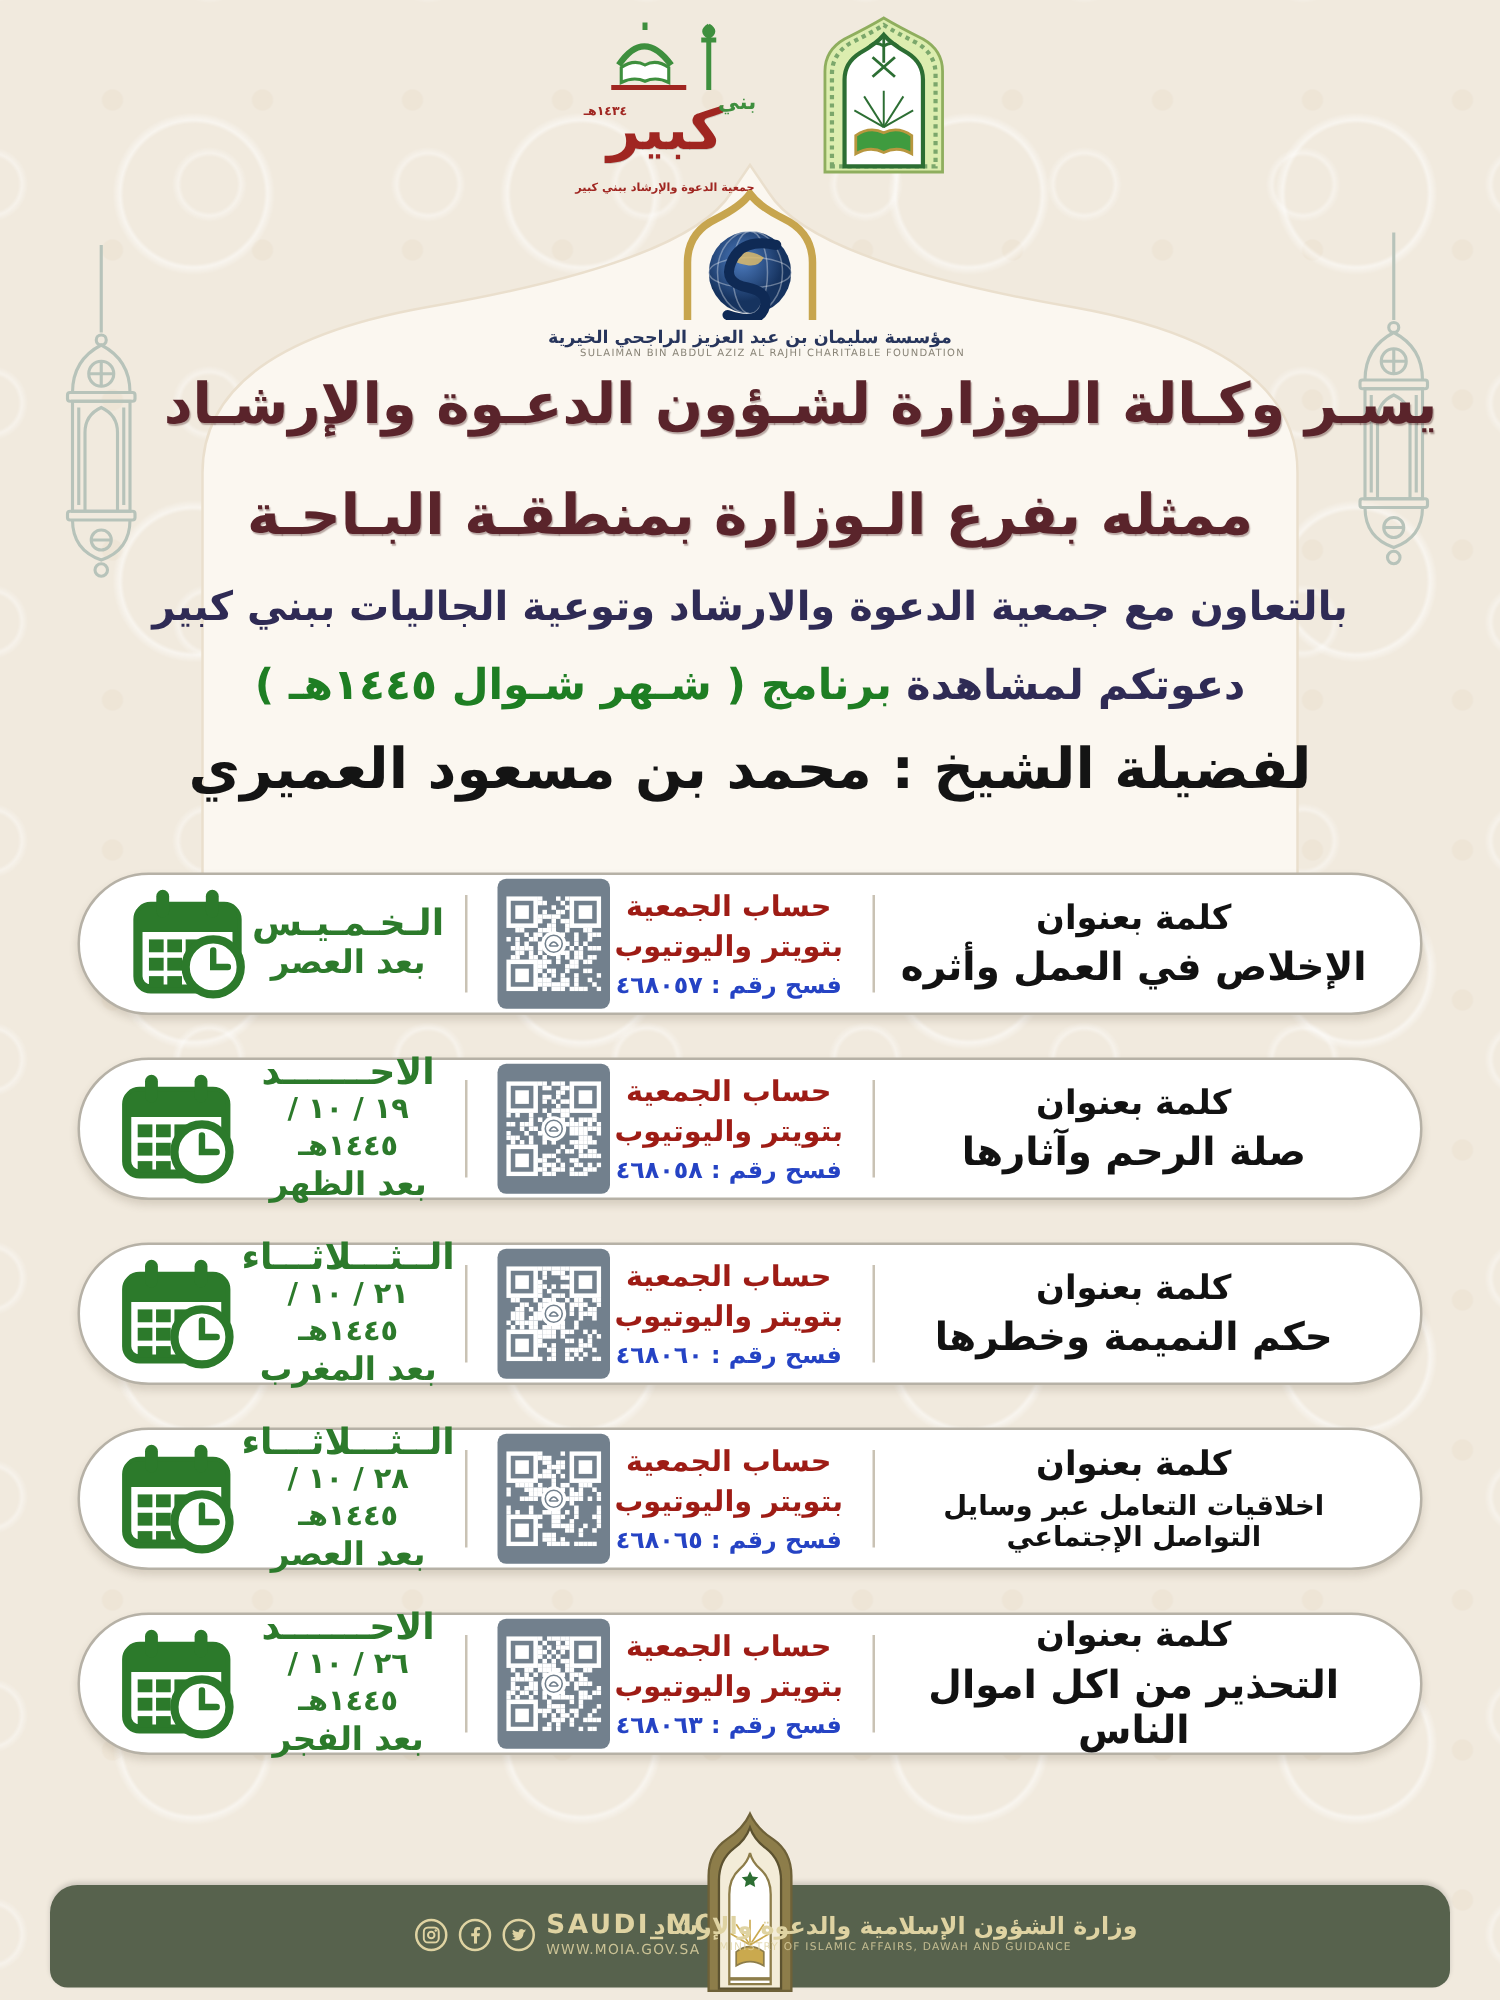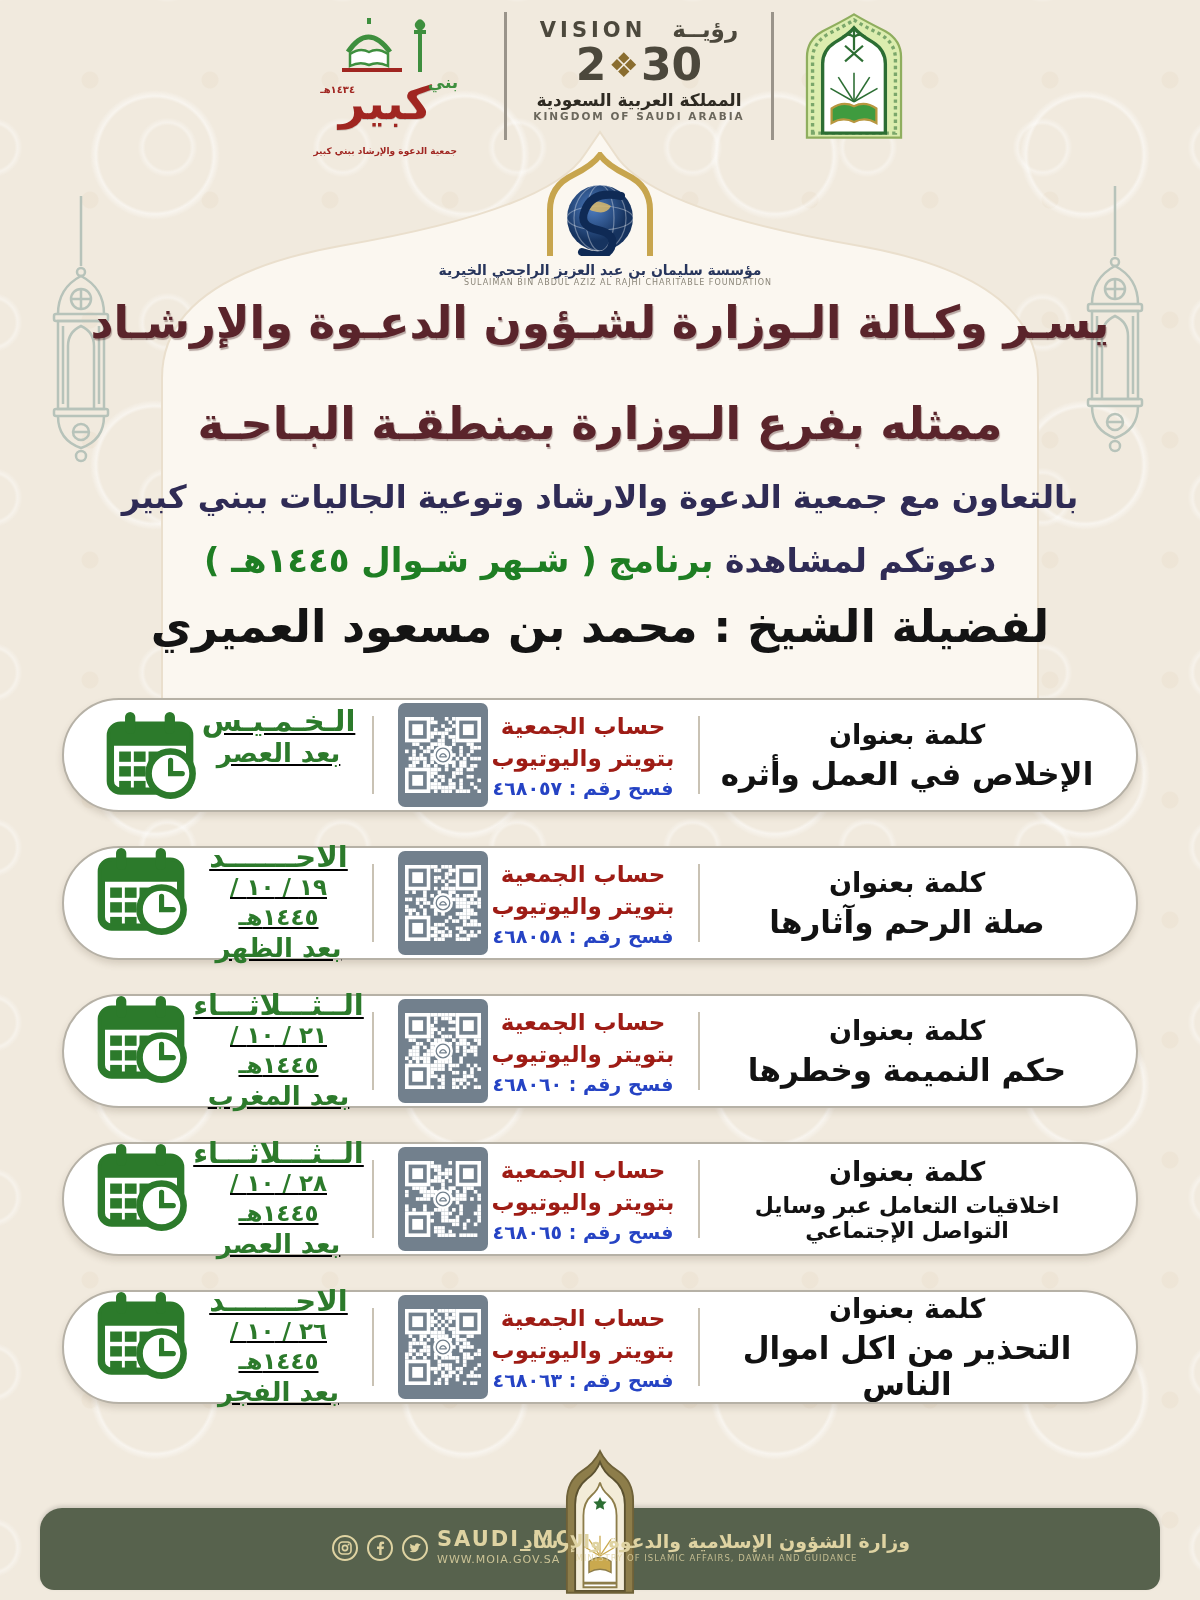--- a/index.html
+++ b/index.html
@@ -42,21 +42,21 @@
   .v-row3{font-size:17px;font-weight:bold;color:#2e2a22;margin-top:2px;}
   .v-row4{font-size:10.5px;letter-spacing:2px;color:#6b675c;font-weight:bold;}
   
   .foundation{position:absolute;top:152px;left:0;right:0;text-align:center;z-index:3;}
   .f-ar{font-size:14px;font-weight:bold;color:#27355c;margin-top:2px;}
   .f-en{font-size:8px;letter-spacing:1px;color:#8a8578;padding-left:36px;}
   
   .intro{position:absolute;top:296px;left:50px;right:50px;text-align:center;direction:rtl;z-index:3;}
   .l1,.l2{font-size:45px;font-weight:bold;color:var(--maroon);
           text-shadow:1px 2px 1px rgba(60,20,20,.35);}
-  .l1{margin-bottom:48px;} .l2{margin-bottom:28px;}
+  .l1{margin-bottom:36px;text-align:right;} .l2{margin-bottom:28px;}
   .l3{font-size:32px;font-weight:bold;color:var(--navy);margin-bottom:24px;}
   .l4{font-size:33px;font-weight:bold;color:var(--navy);margin-bottom:20px;}
   .l4 .prog{color:var(--green);font-size:34px;}
   .l5{font-size:45px;font-weight:bold;color:#141414;}
   
   .lantern{position:absolute;z-index:1;}
   .lantern.left{left:38px;top:196px;} .lantern.right{left:1072px;top:176px;}
   
   #sessions{position:absolute;top:698px;left:62px;right:62px;display:flex;
             flex-direction:column;gap:34px;z-index:3;}
@@ -68,21 +68,21 @@
   .topic-title{font-size:31px;font-weight:bold;}
   .topic-title.long{font-size:22px;}
   .vdiv{width:2px;height:78px;background:#c9c2b4;margin:0 8px;}
   .sec-account{flex:0 0 308px;display:flex;direction:rtl;align-items:center;
                justify-content:center;gap:4px;}
   .account-text{text-align:center;}
   .acc1,.acc2{font-size:23px;font-weight:bold;color:var(--red);line-height:1.35;}
   .permit{font-size:19px;font-weight:bold;color:var(--blue);margin-top:3px;}
   .qr{width:90px;height:104px;background:var(--qr_bg);border-radius:7px;
       display:flex;align-items:center;justify-content:center;flex:0 0 auto;}
-  .sec-time{flex:1;display:flex;direction:rtl;justify-content:center;gap:5px;text-decoration:underline;}
+  .sec-time{flex:1;display:flex;direction:rtl;align-items:center;justify-content:center;gap:5px;}
   .time-text{text-align:center;color:var(--cal_green);}
   .day{font-size:29px;font-weight:bold;line-height:1.1;}
   .date{font-size:23px;font-weight:bold;line-height:1.3;}
   .tod{font-size:26px;font-weight:bold;line-height:1.2;}
   .cal{flex:0 0 auto;}
   
   .footer{position:absolute;left:40px;right:40px;top:1508px;height:82px;z-index:4;}
   .band{position:absolute;inset:0;background:var(--footer_bg);border-radius:22px 22px 14px 14px;
         box-shadow:0 -2px 4px rgba(0,0,0,.15);}
   .f-left{position:absolute;left:292px;top:21px;display:flex;align-items:center;gap:9px;}
@@ -159,33 +159,20 @@
         <rect x="22" y="54" width="60" height="4" fill="#a02621"></rect>
       </svg>
       <div class="bk-words">
         <div class="bk-big">كبير</div>
         <div class="bk-small">بني</div>
         <div class="bk-year">١٤٣٤هـ</div>
       </div>
       <div class="bk-tag">جمعية الدعوة والإرشاد ببني كبير</div>
     </div>
 
-    <div class="vision">
-      <div class="v-row1">
-        <span class="v-en">VISION</span>
-        <span class="v-ar">رؤيــة</span>
-      </div>
-      <div class="v-row2">
-        <span>2</span>
-        <span class="palm-glyph">❖</span>
-        <span>30</span>
-      </div>
-      <div class="v-row3">المملكة العربية السعودية</div>
-      <div class="v-row4">KINGDOM OF SAUDI ARABIA</div>
-    </div>
 
     <svg width="112" height="128" viewBox="0 0 100 114">
       <path d="M8,112 L8,40 Q8,25 22,17 Q40,8 50,2 Q60,8 78,17 Q92,25 92,40 L92,112 Z" fill="#dcedaf" stroke="#8fae5e" stroke-width="2"></path>
       <path d="M13,108 L13,42 Q13,28 26,20 Q42,12 50,7 Q58,12 74,20 Q87,28 87,42 L87,108 Z" fill="none" stroke="#2c6e33" stroke-width="3" stroke-dasharray="3 3" opacity=".55"></path>
       <path d="M22,108 L22,46 Q22,34 33,27 Q45,20 50,14 Q55,20 67,27 Q78,34 78,46 L78,108 Z" fill="#ffffff" stroke="#2c6e33" stroke-width="3"></path>
       <g stroke="#2c6e33" stroke-width="2" fill="none">
         <line x1="42" y1="30" x2="58" y2="44"></line>
           <line x1="58" y1="30" x2="42" y2="44"></line>
         <line x1="50" y1="22" x2="50" y2="34"></line>
         <path d="M50,22 q-6,-4 -10,0 M50,22 q6,-4 10,0 M50,22 q0,-6 0,-8"></path>

